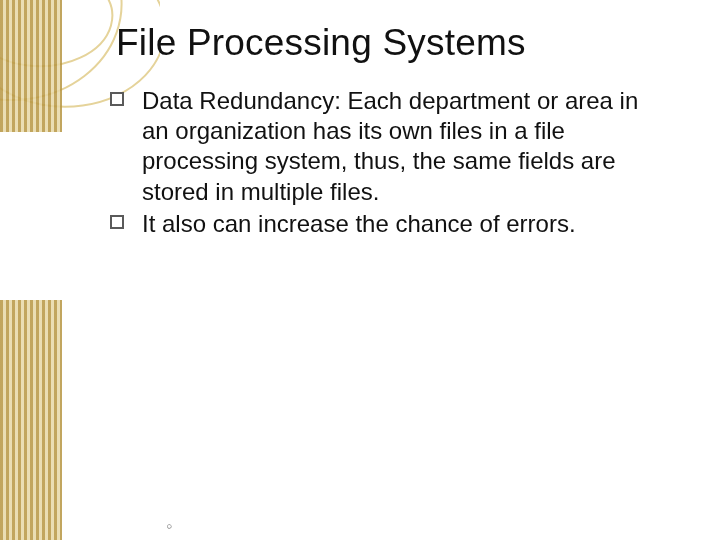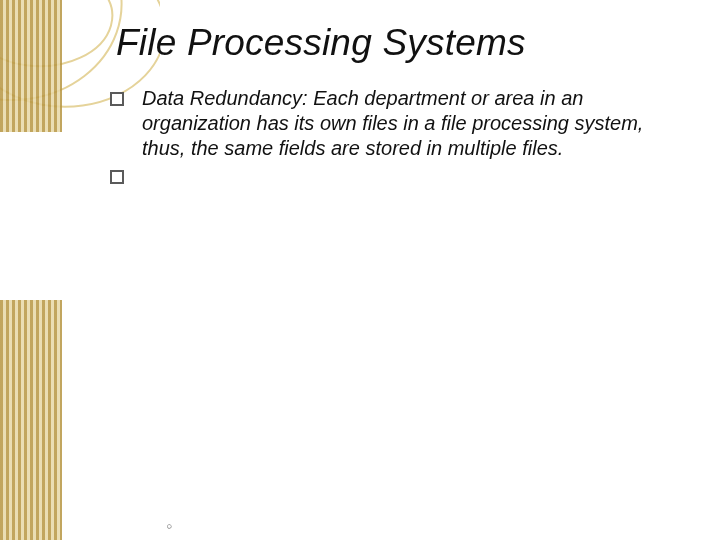--- a/index.html
+++ b/index.html
@@ -10,21 +10,20 @@
     overflow: hidden;
     font-family: Arial, Helvetica, sans-serif;
     background: #ffffff;
     color: #111;
   }
   .slide {
     position: relative;
     width: 652px;
     height: 540px;
     box-sizing: border-box;
-    font-style: italic;
   }
   .corner-arcs {
     position: absolute;
     left: 0; top: 0;
     width: 160px; height: 120px;
     pointer-events: none;
   }
   .stripes {
     position: absolute;
     left: 0;
@@ -44,21 +43,21 @@
     top: 22px;
     font-size: 37px;
     font-weight: 400;
     letter-spacing: 0.2px;
   }
   .body {
     position: absolute;
     left: 142px;
     top: 86px;
     width: 510px;
-    font-size: 20px;
+    font-size: 24px;
     line-height: 1.26;
   }
   .item {
     position: relative;
     padding-left: 0;
     margin-bottom: 2px;
   }
   .marker-box {
     position: absolute;
     left: -32px;
@@ -105,20 +104,21 @@
   <div class="body">
     <div class="item">
       <span class="marker-box"></span>
       <span>Data Redundancy: Each department or area in an organization has its own files in a file processing system, thus, the same fields are stored in multiple files.</span>
     </div>
     <div class="item">
       <span class="marker-box"></span>
     </div>
     <div class="item">
       <span class="marker-box"></span>
+      <span>It also can increase the chance of errors.</span>
     </div>
   </div>
 
   <div class="sub">
     <span class="sub-marker">◦</span>
   </div>
 
 </div>
 
 </body></html>

